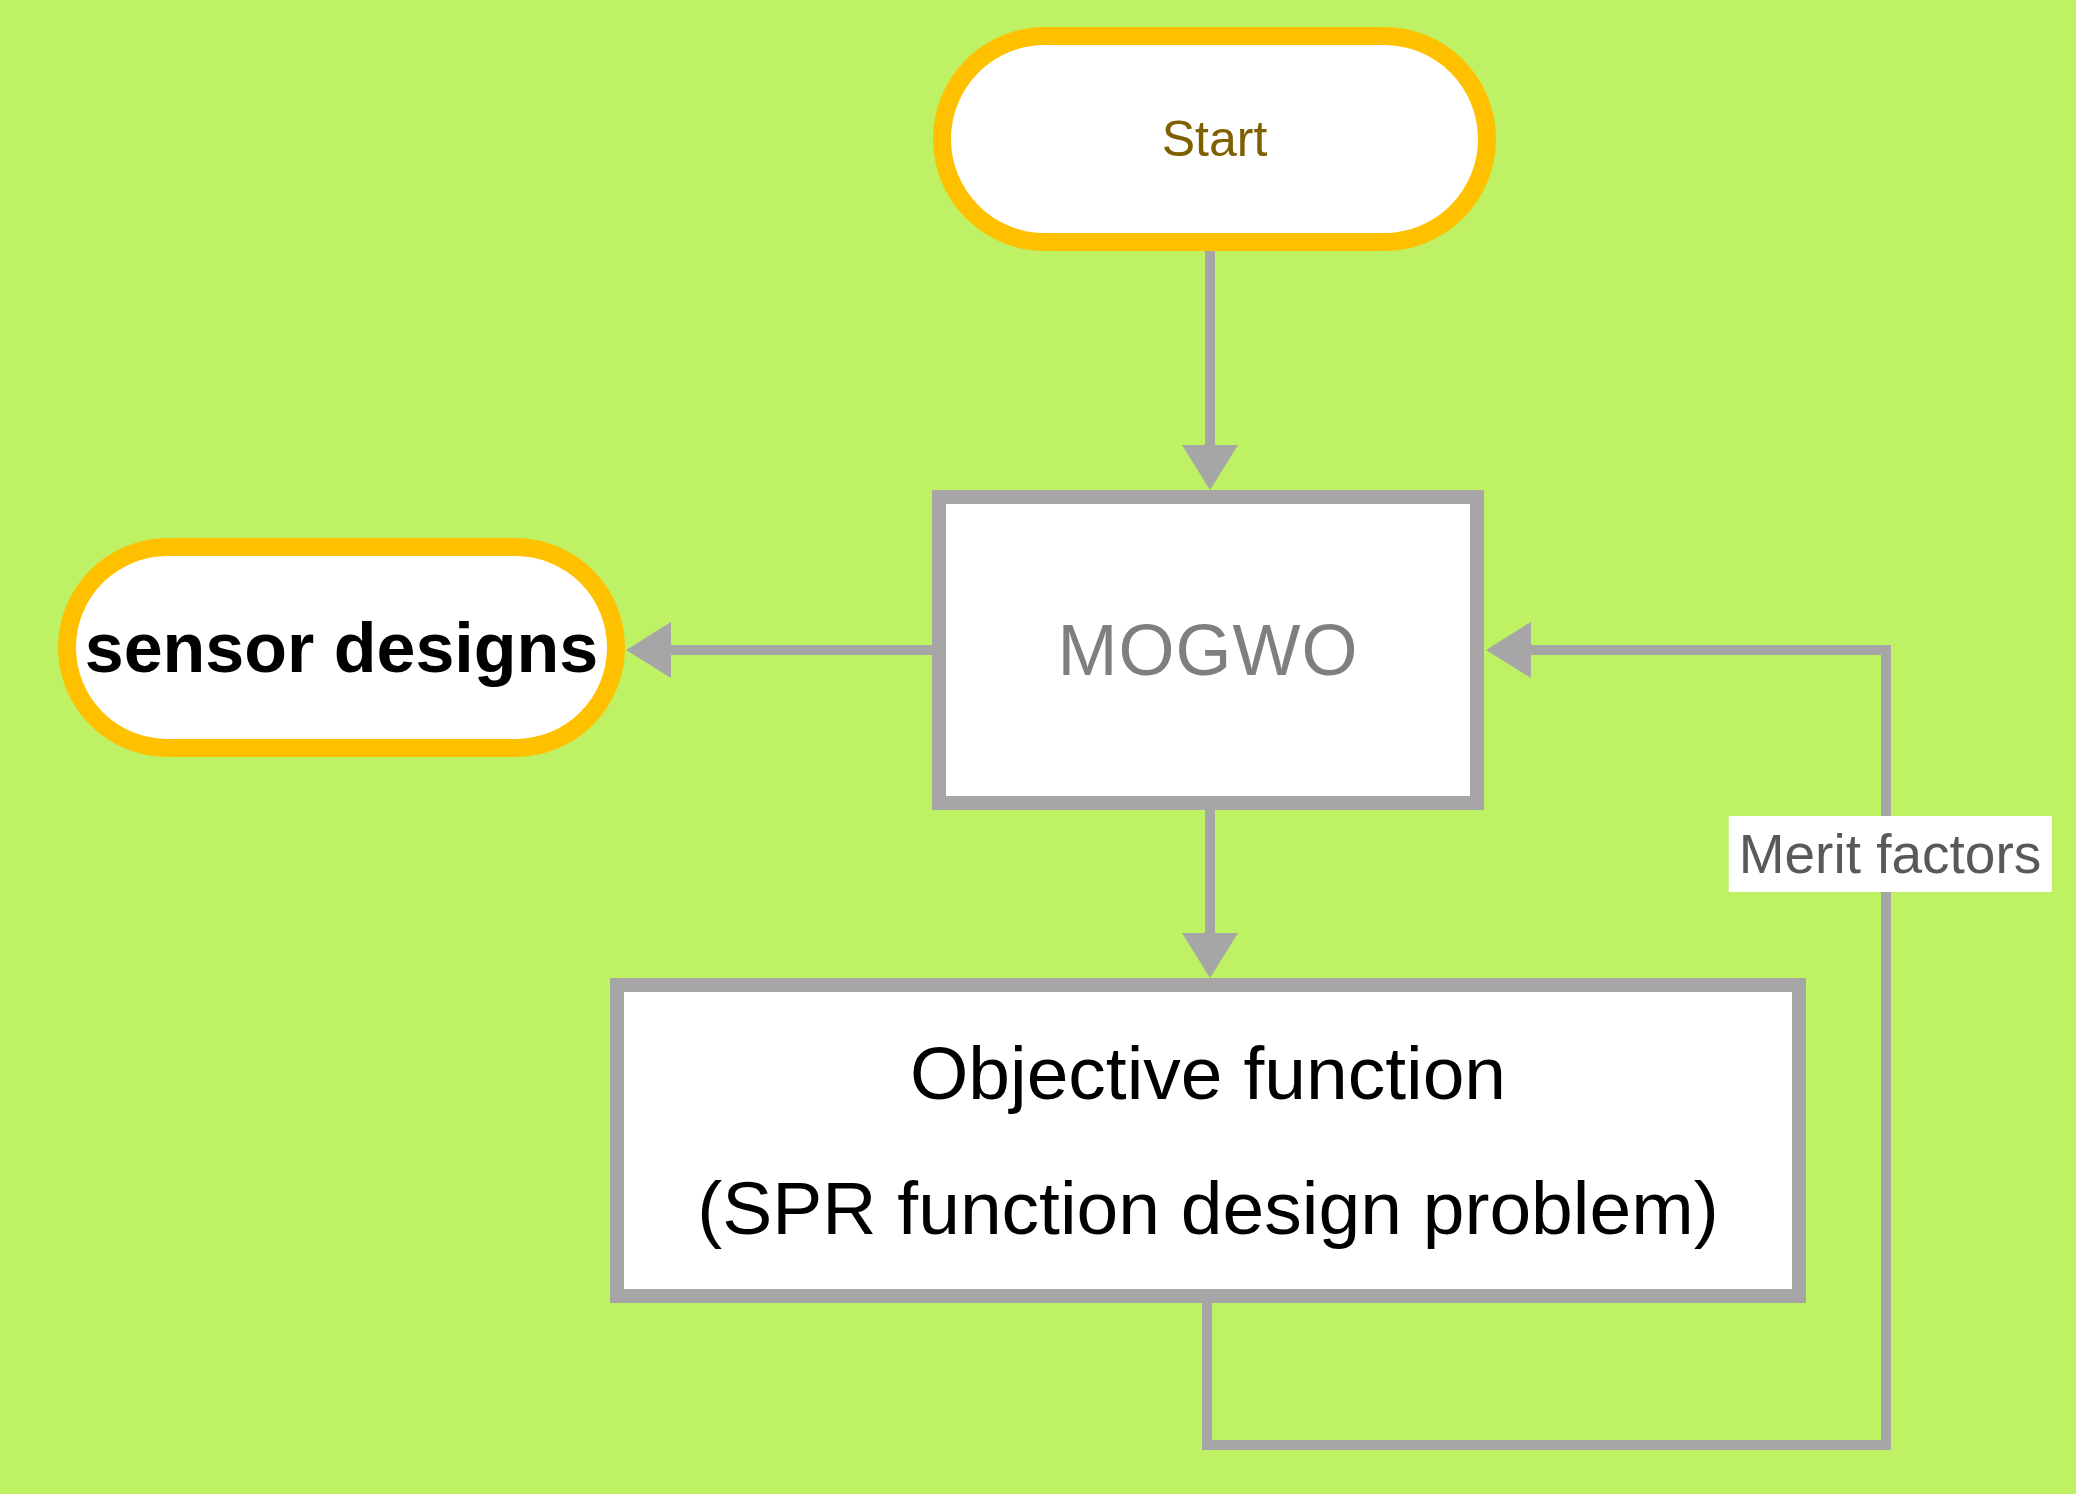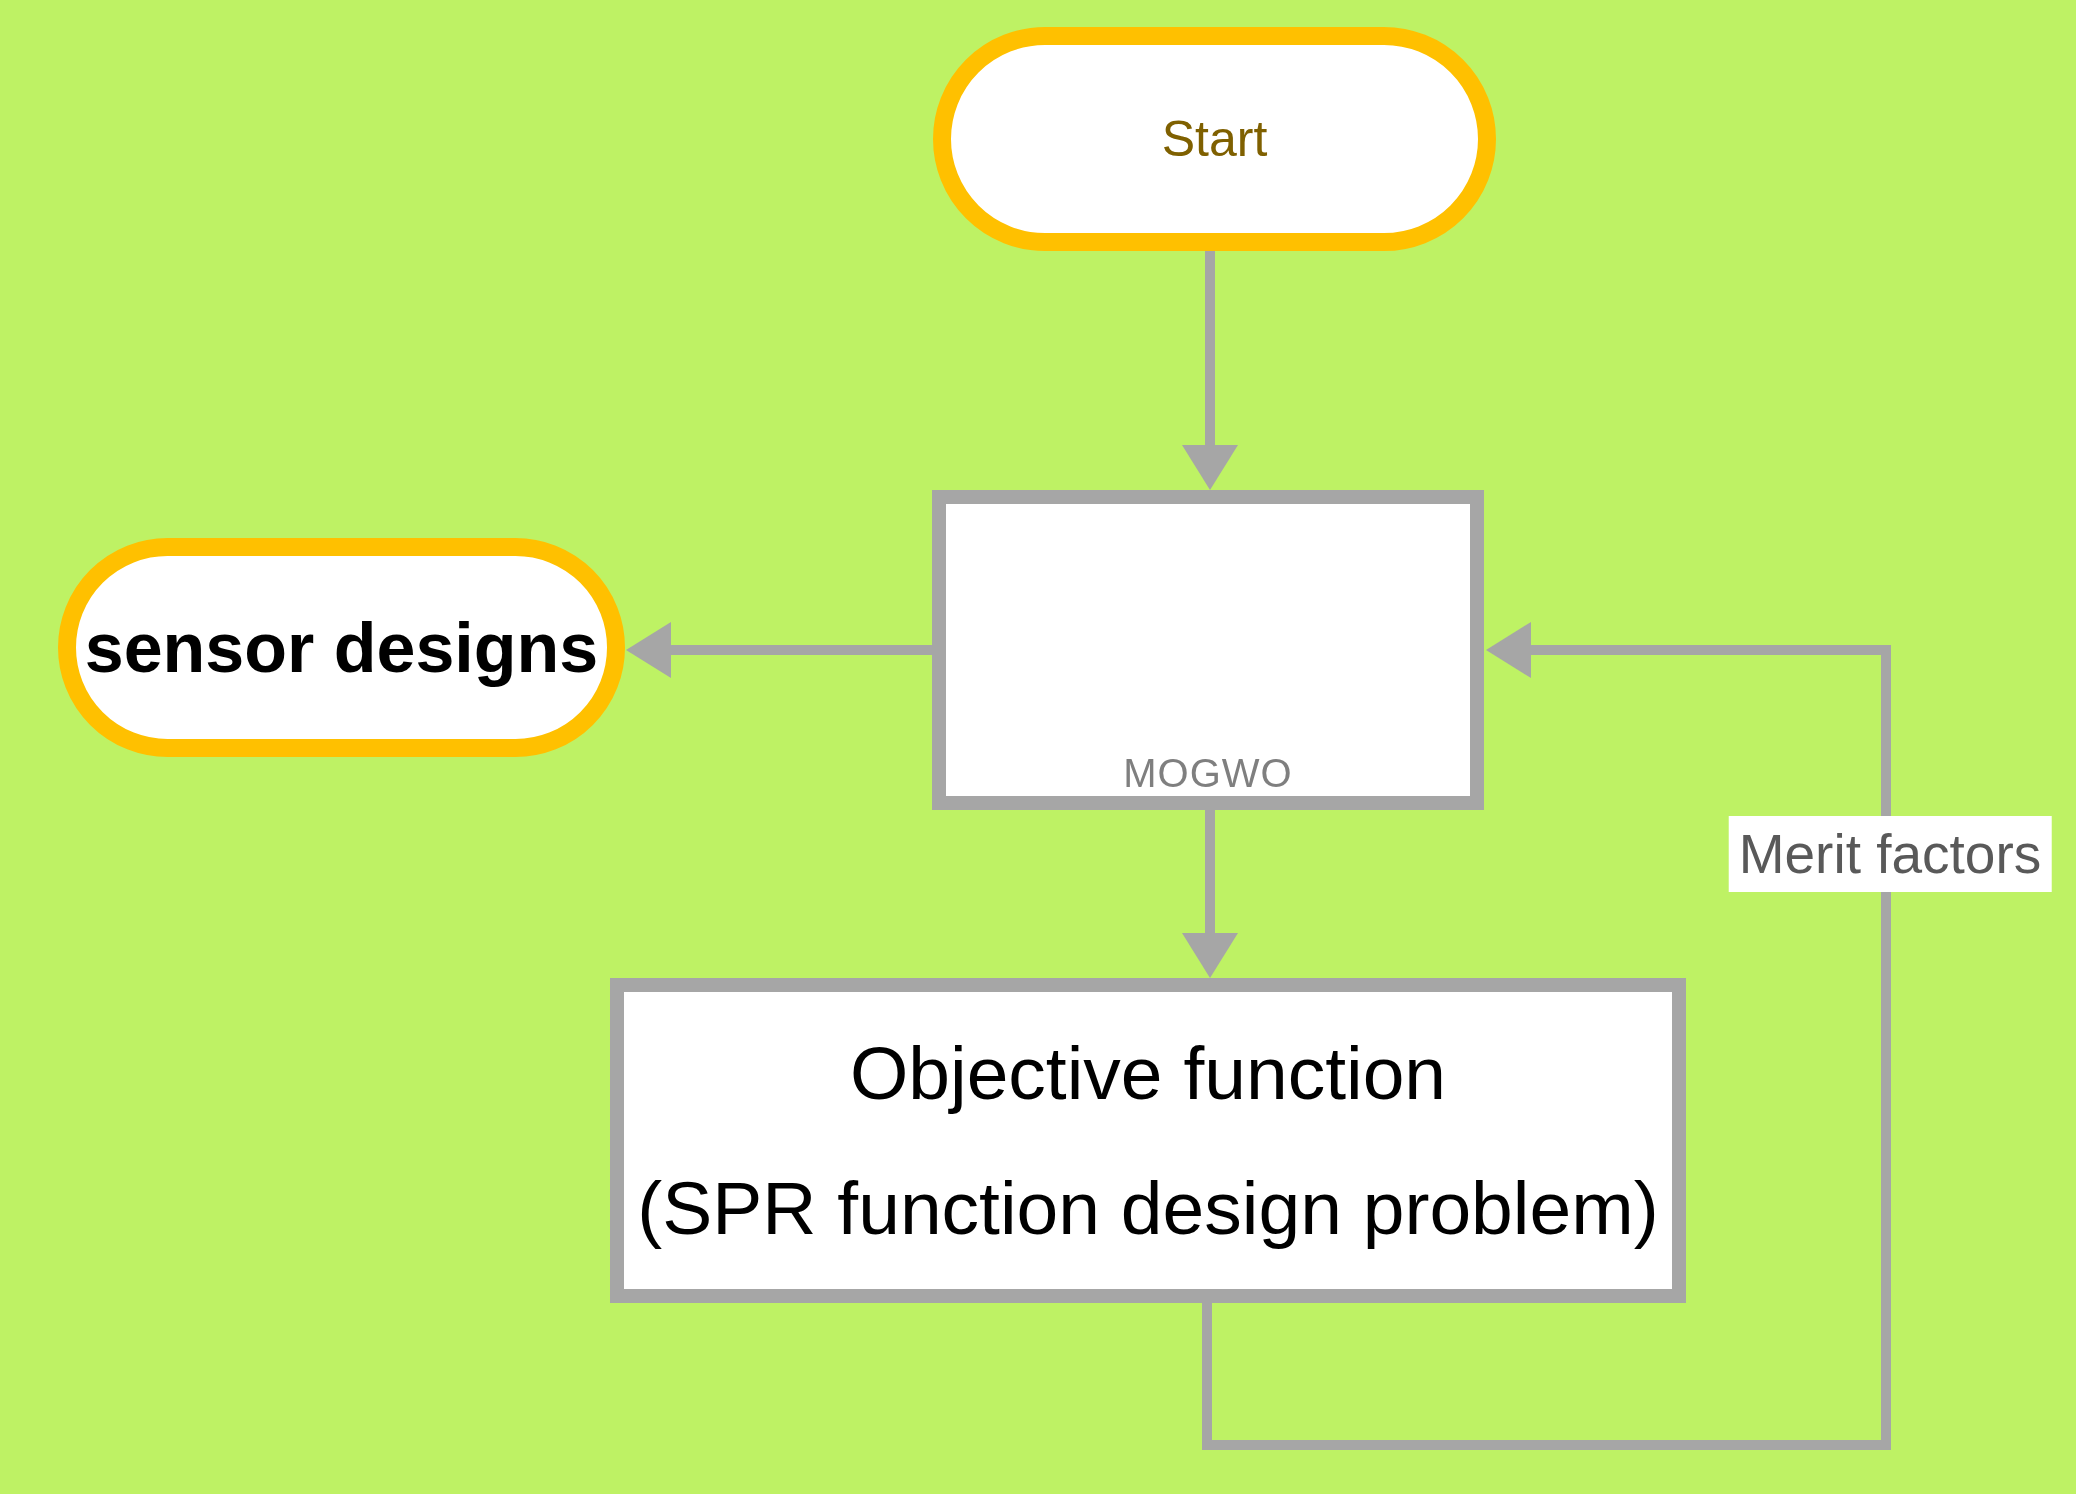--- a/index.html
+++ b/index.html
@@ -38,24 +38,24 @@
   .rect{
     position:absolute;
     box-sizing:border-box;
     border:14px solid var(--line);
     background:#ffffff;
     display:flex;flex-direction:column;align-items:center;justify-content:center;
     text-align:center;
   }
   .rect.mogwo{
     left:932px;top:490px;width:552px;height:320px;
-    color:var(--mogwo-text);font-size:40px;letter-spacing:1px;justify-content:flex-end;
+    color:var(--mogwo-text);font-size:72px;letter-spacing:1px;
   }
   .rect.objective{
-    left:610px;top:978px;width:1076px;height:325px;
+    left:610px;top:978px;width:1196px;height:325px;
     color:var(--body-text);font-size:75px;
     justify-content:space-around;
     padding:14px 0;
   }
   
   .vline,.hline{position:absolute;background:var(--line);}
   .vline{width:10px;}
   .hline{height:10px;}
   .arrow-down{
     position:absolute;width:0;height:0;

